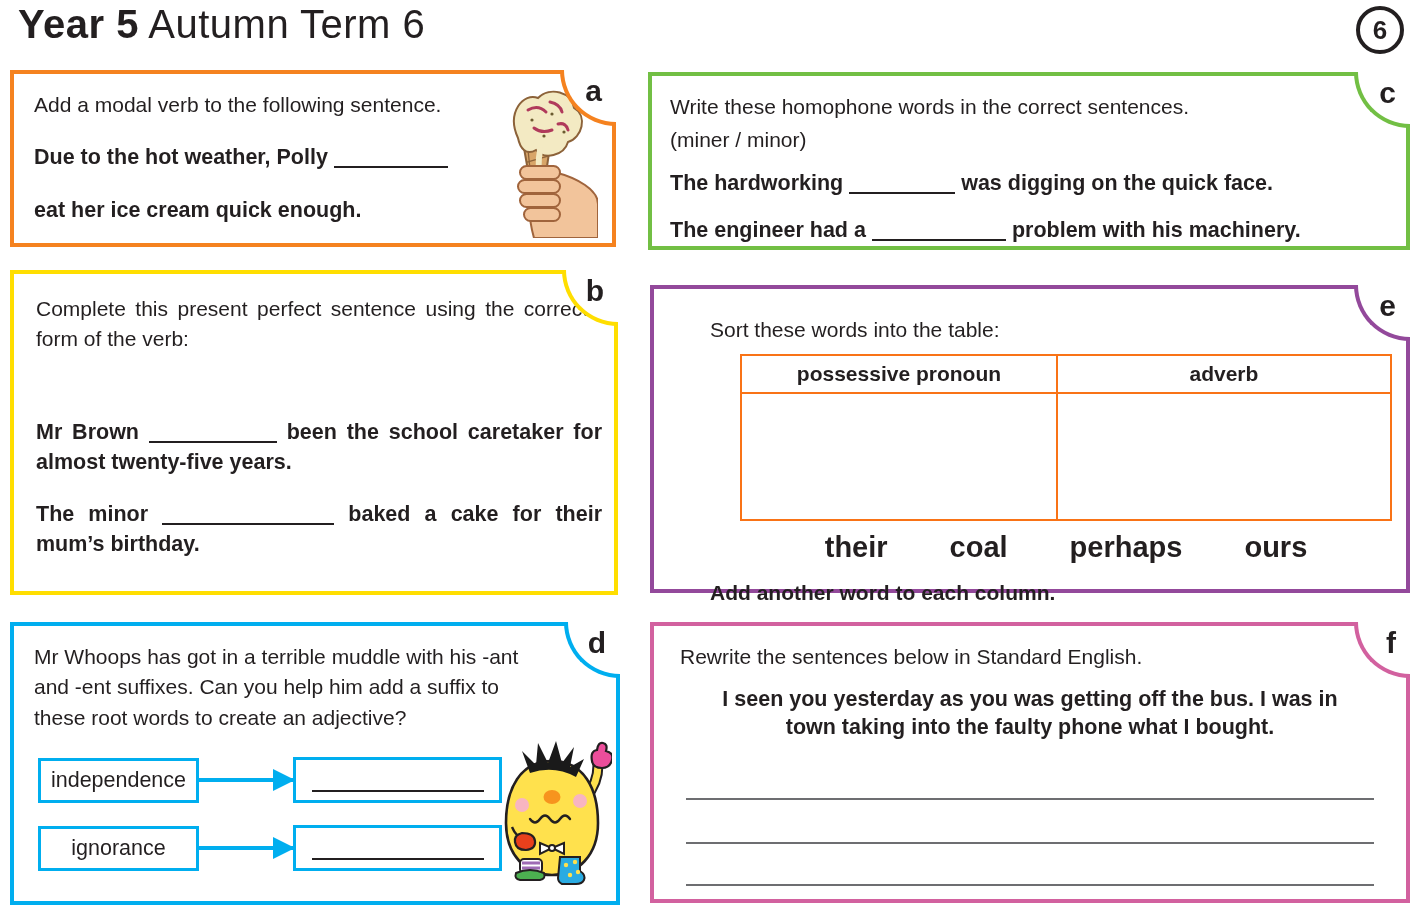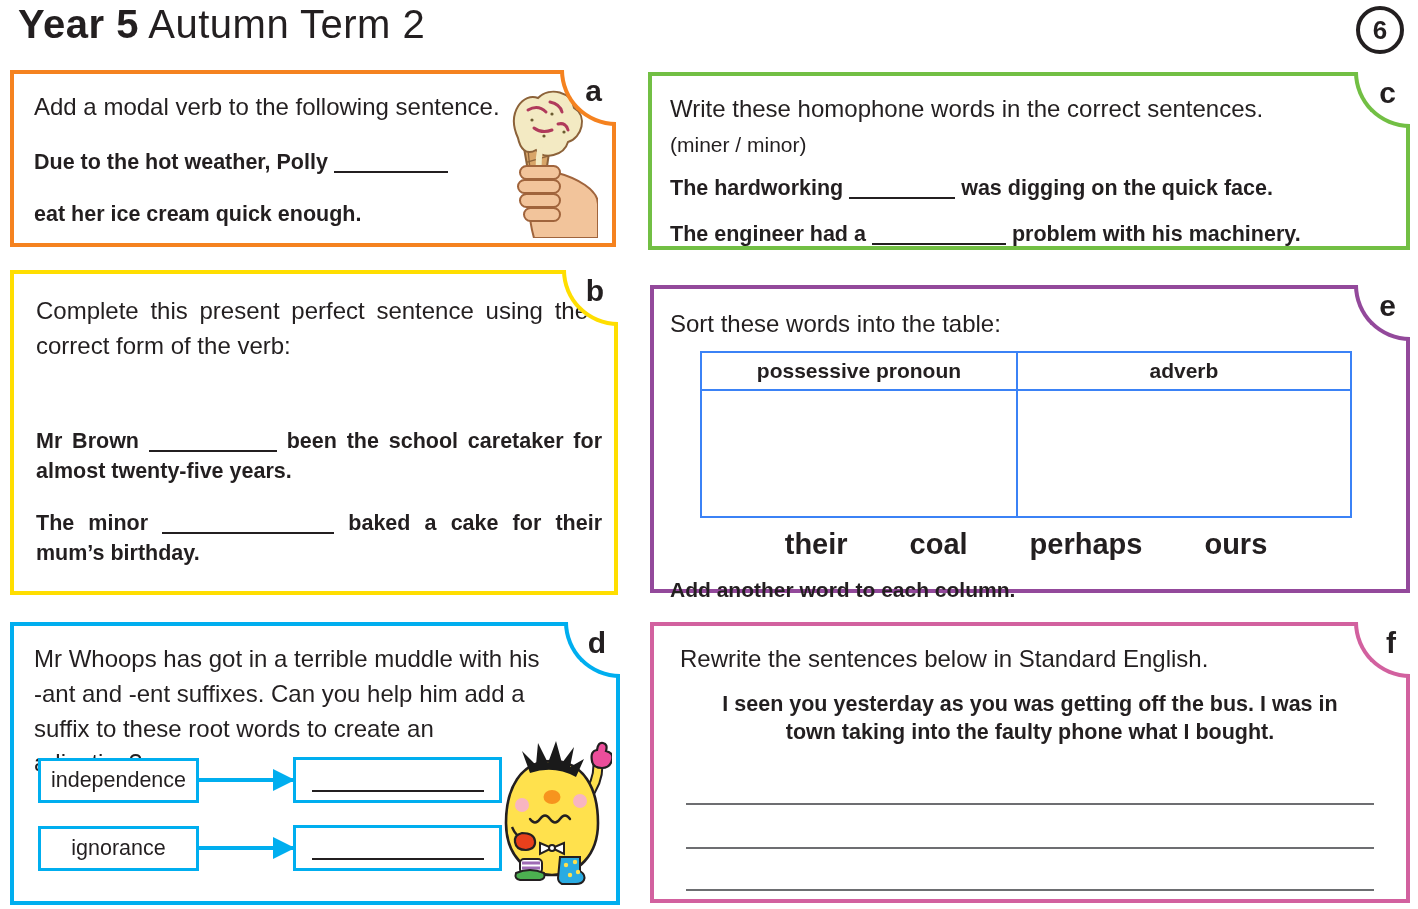--- a/index.html
+++ b/index.html
@@ -15,44 +15,44 @@
     border:4px solid #231F20; border-radius:50%; display:flex; align-items:center; justify-content:center;
     font-size:26px; font-weight:800; background:#fff; }
 
   
   .qbox { position:absolute; background:#fff; border:4px solid var(--c,#999); }
   .corner-tab { position:absolute; top:-4px; right:-4px; width:56px; height:56px; background:#fff;
     border-left:4px solid var(--c); border-bottom:4px solid var(--c);
     border-bottom-left-radius:100% 100%; z-index:5; }
   .corner-letter { position:absolute; top:4px; right:14px; font-size:30px; font-weight:800; }
 
-  .instr { font-size:24px; font-weight:400; line-height:1.45; }
+  .instr { font-size:21px; font-weight:400; line-height:1.45; }
   .qsent { font-size:21.5px; font-weight:700; line-height:1.4; }
   .blank { display:inline-block; border-bottom:2.5px solid #231F20; height:1em; vertical-align:-4px; }
 
   
   .box-a .pad { padding:16px 20px; }
   .box-a .qsent { margin-top:22px; }
   .icecream-svg { position:absolute; right:14px; top:12px; }
 
   
   .box-b .pad { padding:20px 22px; }
   .box-b .instr { width:552px; text-align:justify; }
   .box-b .q1 { margin-top:62px; width:566px; text-align:justify; }
   .box-b .q2 { margin-top:22px; width:566px; text-align:justify; }
 
   
   .box-c .pad { padding:16px 18px; }
   .box-c .opts { font-size:21px; margin-top:6px; }
   .box-c .qsent { margin-top:16px; }
 
   
-  .box-e .pad { padding:18px 16px; }
+  .box-e .pad { padding:26px 16px;margin-left:40px; }
   .sort-table { margin:9px 0 0 30px; width:652px; border-collapse:collapse; table-layout:fixed; }
-  .sort-table th, .sort-table td { border:2px solid #3b82f6; }
+  .sort-table th, .sort-table td { border:2px solid #f97316; }
   .sort-table th { height:38px; font-size:21px; font-weight:700; text-align:center; }
   .sort-table td { height:127px; }
   .sort-table .col1 { width:48.6%; }
   .word-row { width:652px; margin:10px 0 0 30px; display:flex; justify-content:center; gap:62px; }
   .word-row span { font-size:29px; font-weight:700; }
   .box-e .footer { margin-top:14px; font-size:21px;font-weight:bold; }
 
   
   .box-d .pad { padding:16px 20px; }
   .box-d .instr { width:512px; }
@@ -76,21 +76,21 @@
   .box-f .l1 { margin-top:56px; }
   .box-f .l2 { margin-top:42px; }
   .box-f .l3 { margin-top:40px; }
 </style>
 </head>
 <body>
 
 <div class="page">
 
   <div class="header-title">
-    <span class="t-bold">Year 5</span><span class="t-reg"> Autumn Term 2</span>
+    <span class="t-bold">Year 5</span><span class="t-reg"> Autumn Term 6</span>
   </div>
   <div class="page-badge">
     <span>6</span>
   </div>
 
   <div class="qbox box-a" style="left: 10px; top: 70px; width: 606px; height: 177px; --c: #F5821F;">
     <div class="corner-tab">
       <span class="corner-letter">a</span>
     </div>
     <div class="pad">

